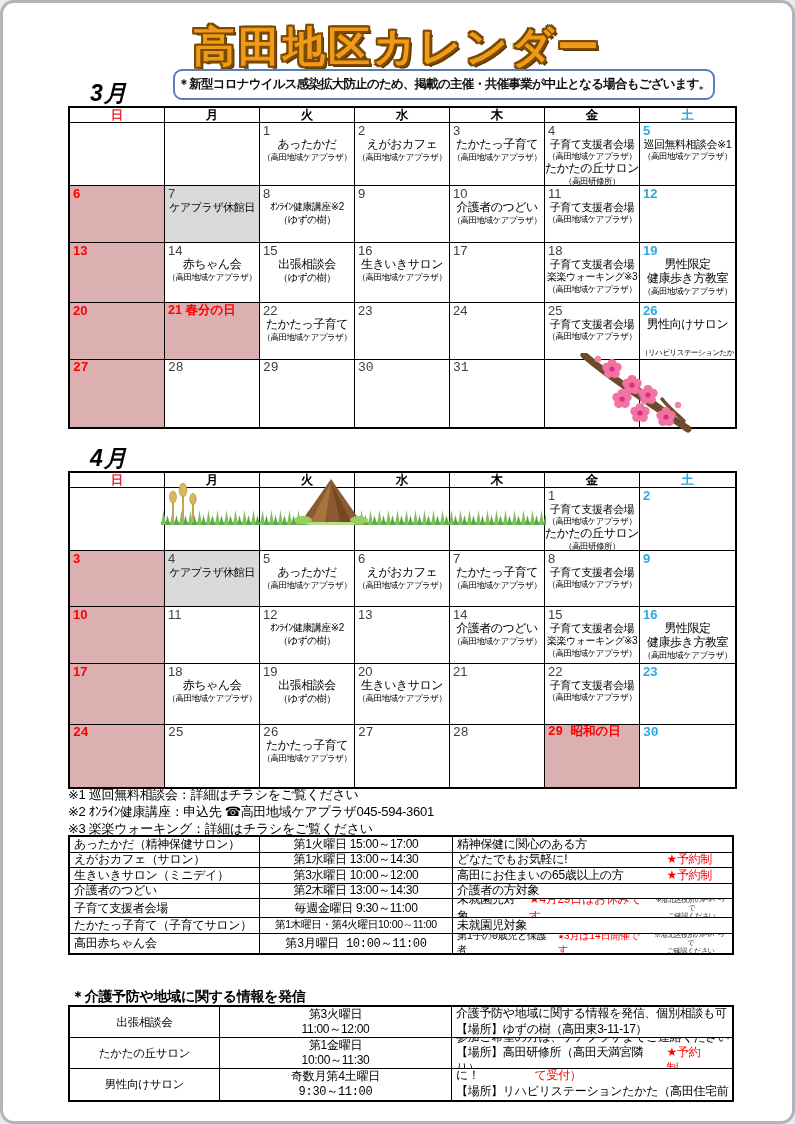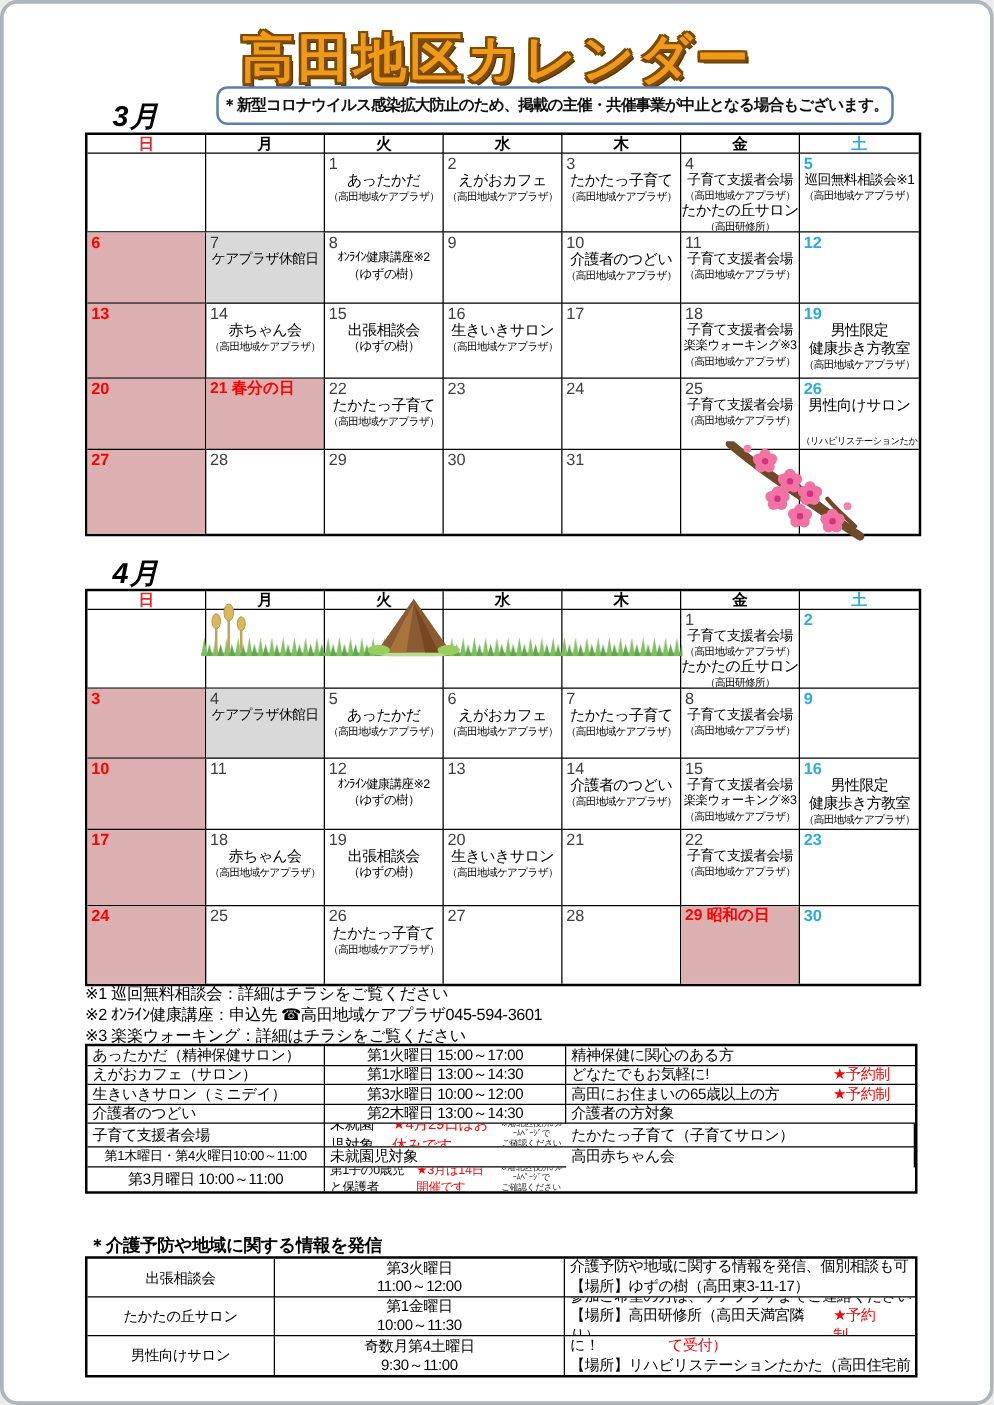--- a/index.html
+++ b/index.html
@@ -20,21 +20,21 @@
 
   .month{position:absolute;left:65px;width:669px;}
   #month-0{top:75px;height:352px;}
   #month-1{top:440px;height:346px;}
   .mlabel{position:absolute;left:22px;top:0;font-size:23px;font-weight:900;font-style:italic;
           letter-spacing:1px;color:#000;}
   .mgrid{position:absolute;left:0;top:28px;display:grid;grid-template-columns:repeat(7,95px);
          border:2px solid #000;background:#fff;}
   .c{position:relative;border-right:1.5px solid #000;border-bottom:1.5px solid #000;box-sizing:border-box;overflow:hidden;}
   .lastcol{border-right:none!important;}
-  .lastrow{border-bottom:none!important;}
+  .lastrow{border-bottom:none!important;font-family:Liberation Mono, monospace;}
   .hd{display:flex;align-items:center;justify-content:center;font-size:12.5px;font-weight:bold;color:#000;}
   .hd.sun{color:#e8262d;}
   .hd.sat{color:#29abe2;}
   .bg-sun{background:#dcb0b0;}
   .bg-gray{background:#d9d9d9;}
   .dn{position:absolute;top:1px;left:3px;font-size:13px;color:#404040;line-height:1.1;white-space:nowrap;}
   .dn.sun{color:#ff0000;font-weight:bold;}
   .dn.sat{color:#29abe2;font-weight:bold;}
   .dn.hol{color:#ff0000;font-weight:bold;font-size:12.5px;}
   .evs{position:absolute;left:0;right:0;top:15px;text-align:center;color:#000;}
@@ -506,20 +506,21 @@
       <div class="tc t1info lastcol">
         <span>高田にお住まいの65歳以上の方</span>
         <span class="red pushright">★予約制</span>
       </div>
       <div class="tc t1name">介護者のつどい</div>
       <div class="tc t1sched">第2木曜日 13:00～14:30</div>
       <div class="tc t1info lastcol">
         <span>介護者の方対象</span>
       </div>
       <div class="tc t1name">子育て支援者会場</div>
+      <div class="tc t1sched">毎週金曜日  9:30～11:00</div>
       <div class="tc t1info lastcol">
         <span>未就園児対象</span>
         <span class="red">★4月29日はお休みです</span>
         <span class="tinynote">※港北区役所のﾎｰﾑﾍﾟｰｼﾞで
 ご確認ください</span>
       </div>
       <div class="tc t1name">たかたっ子育て（子育てサロン）</div>
       <div class="tc t1sched sm11">第1木曜日・第4火曜日10:00～11:00</div>
       <div class="tc t1info lastcol">
         <span>未就園児対象</span>

